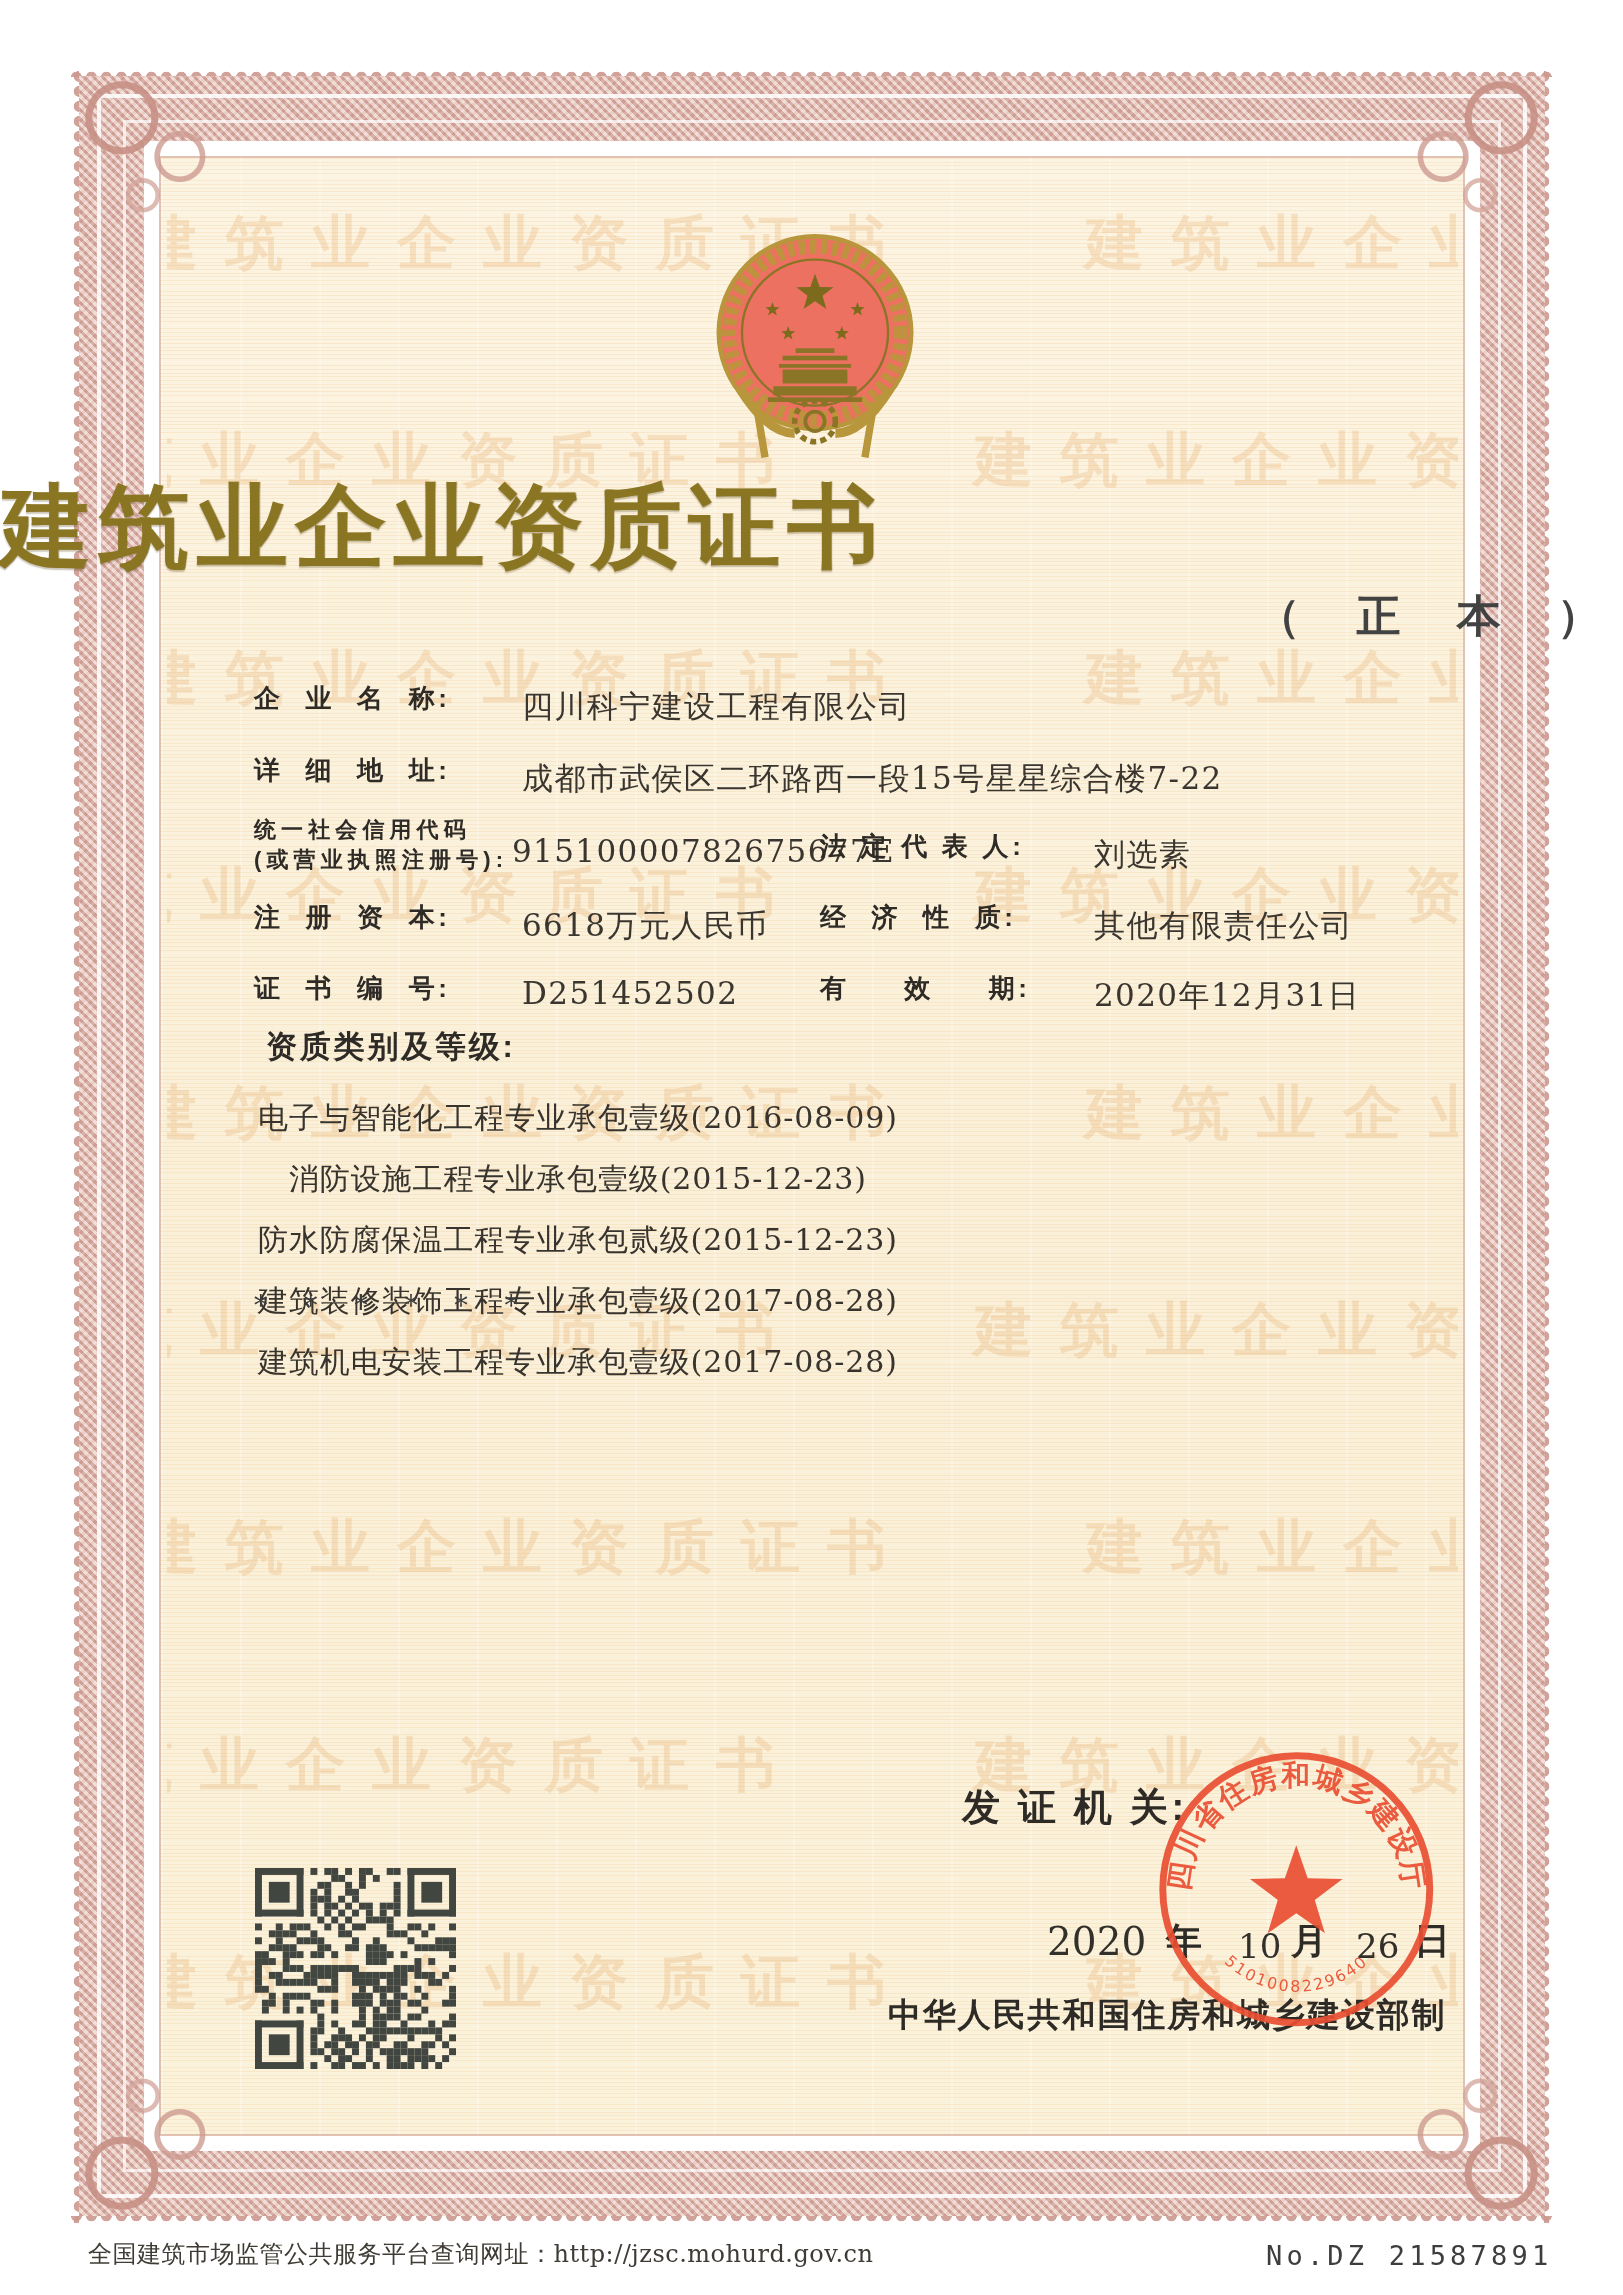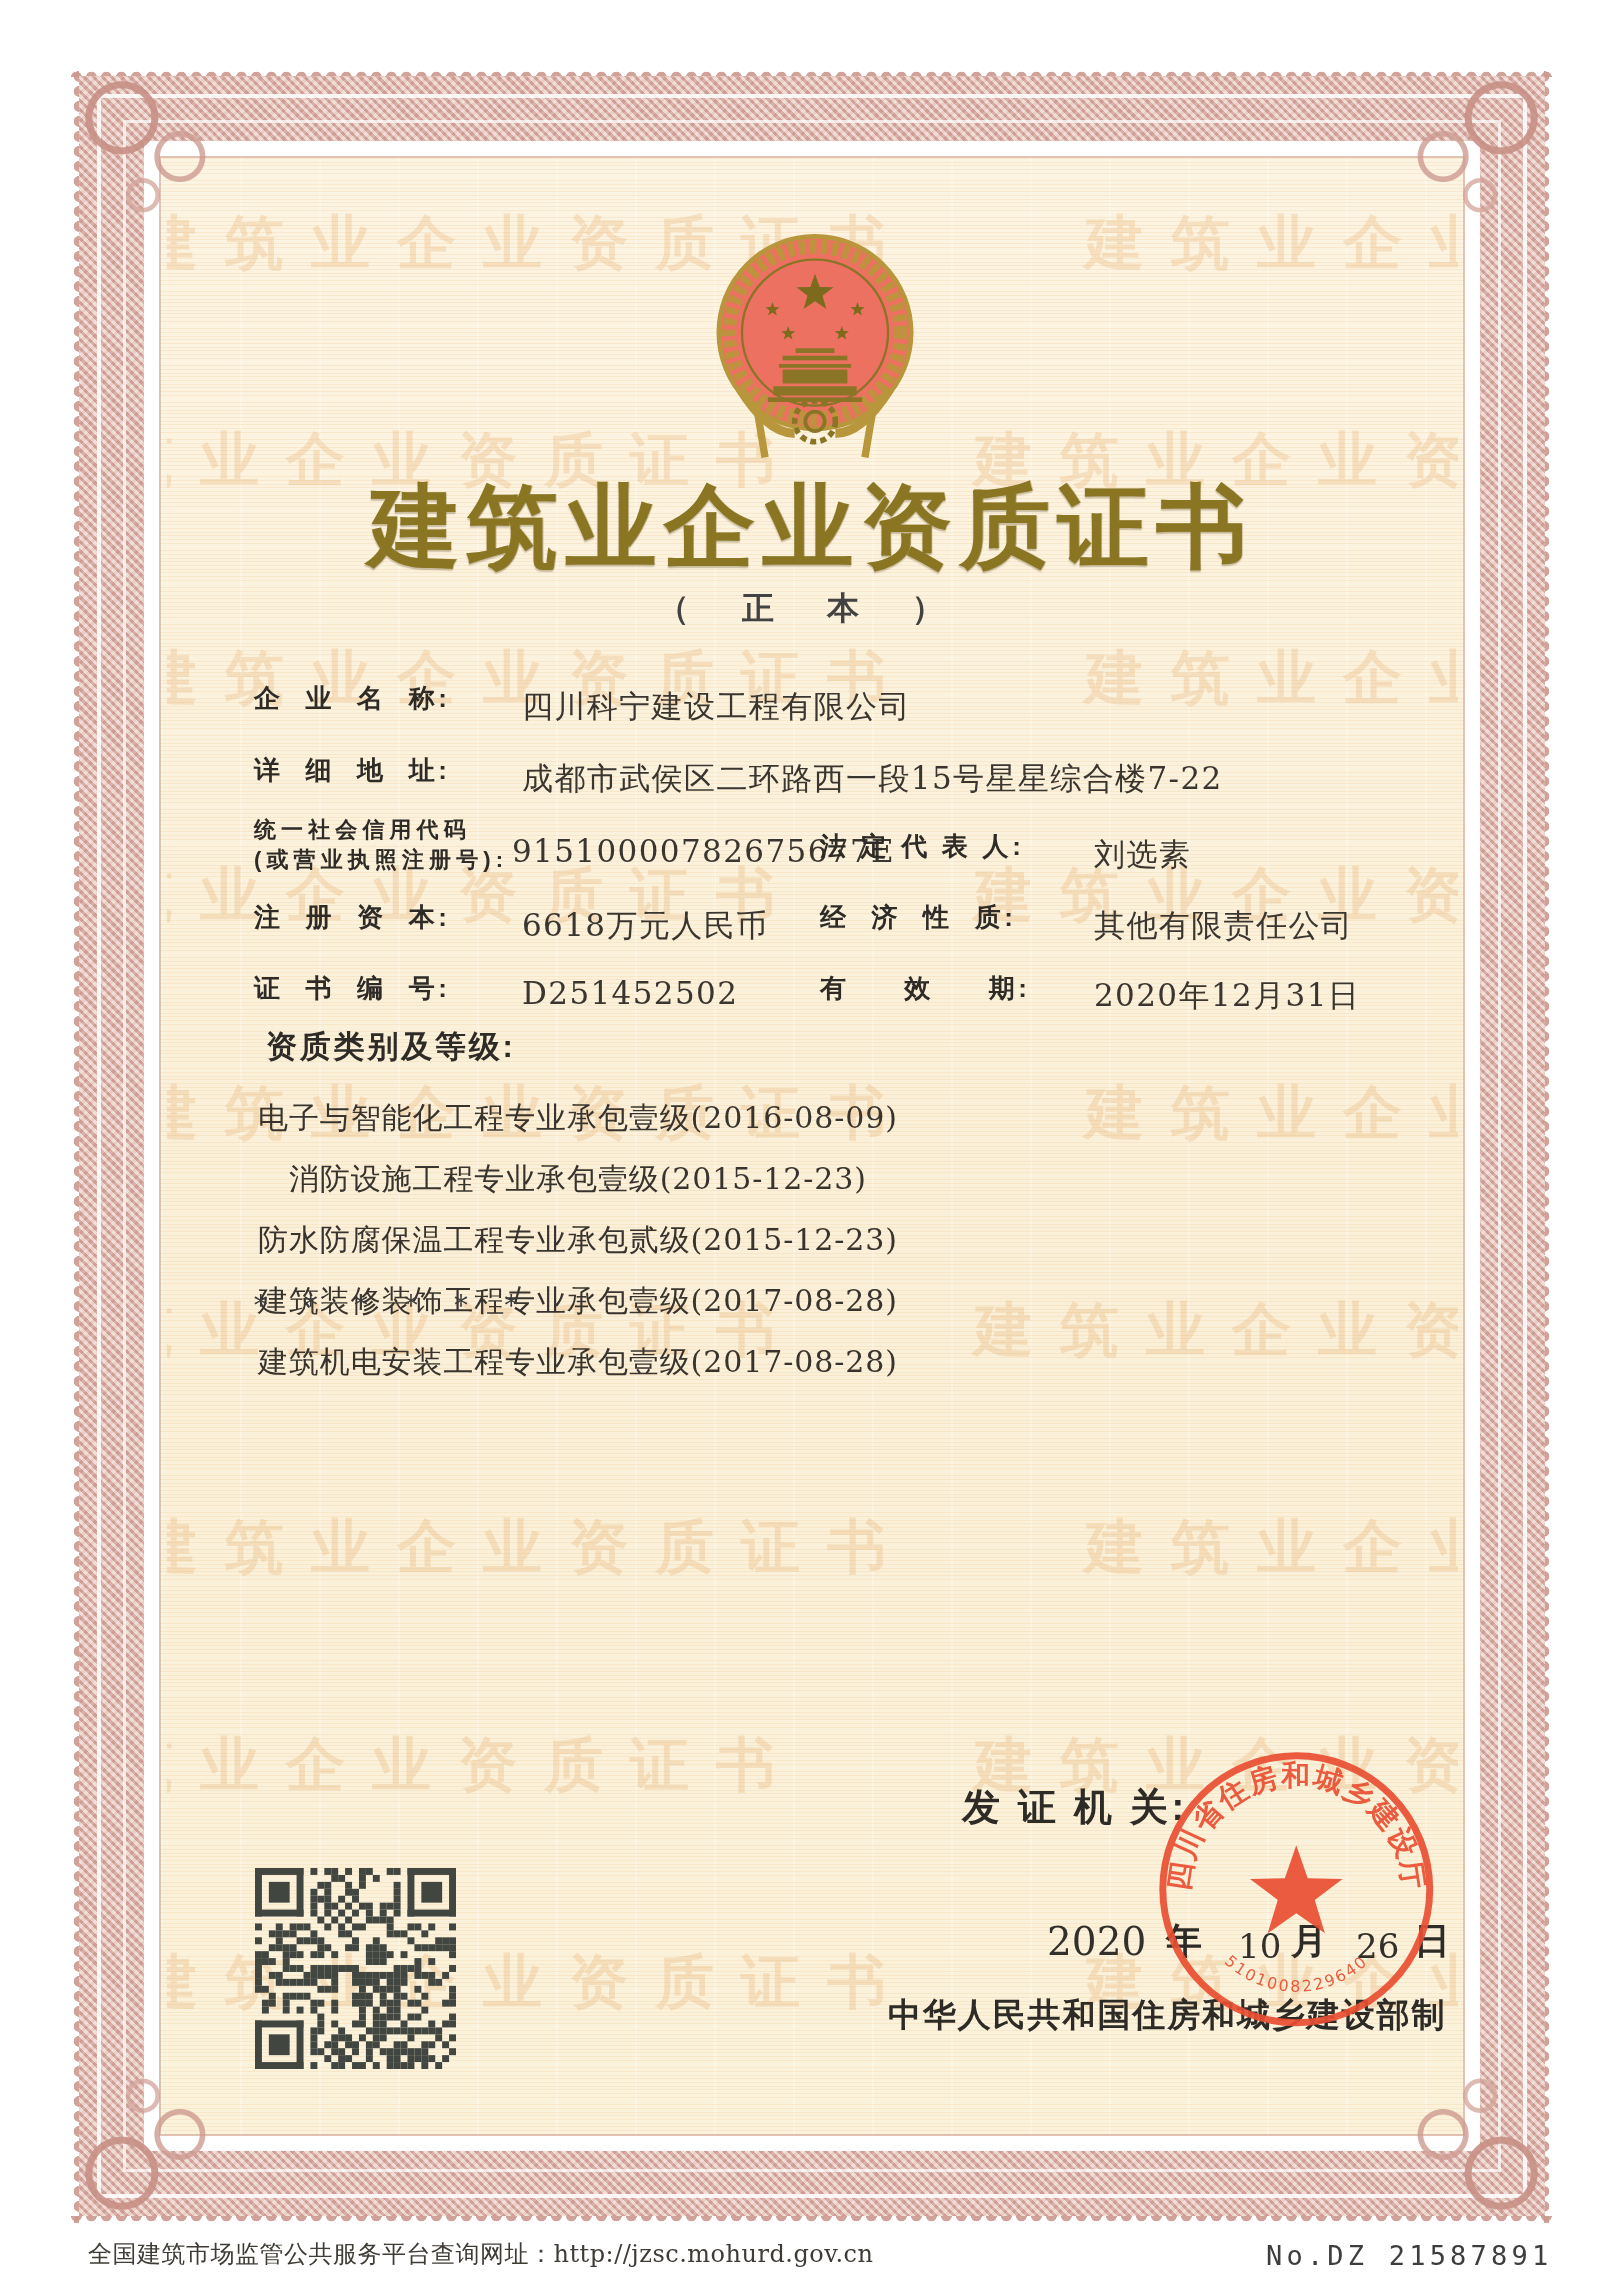--- a/index.html
+++ b/index.html
@@ -38,24 +38,24 @@
 
   
   #wm{position:absolute;left:167px;top:162px;width:1291px;height:1957px;overflow:hidden;z-index:1;}
   .wm-row{position:absolute;white-space:nowrap;font-family:"Liberation Sans",sans-serif;font-weight:700;
           font-size:59px;letter-spacing:27px;color:rgba(228,168,96,.26);}
 
   
   .t{position:absolute;white-space:pre;z-index:3;}
   .lab{font-family:"Liberation Sans",sans-serif;font-weight:700;color:#2e2b27;font-size:26px;letter-spacing:3.7px;}
   .val{font-family:"DejaVu Serif","Liberation Serif",serif;color:#3a362f;font-size:31px;letter-spacing:1.4px;}
-  .title{left:0;right:0;top:466px;text-align:center;font-family:Liberation Mono, monospace;
+  .title{left:0;right:0;top:466px;font-family:Liberation Mono, monospace;
          font-weight:900;font-size:91px;letter-spacing:7.4px;color:#8a7522;
          text-shadow:0 1.9px 1.4px rgba(80,62,12,.30), 0.9px 0 0 rgba(120,98,25,.35);}
-  .subtitle{left:0;right:0;top:587px;text-align:center;font-weight:700;font-size:32px;letter-spacing:22px;color:#424242;}
+  .subtitle{left:0;right:0;top:587px;text-align:right;font-weight:700;font-size:44px;letter-spacing:22px;color:#424242;}
   .lab-sm{font-size:22px;letter-spacing:5.1px;line-height:1.22;}
   .qual-head{font-size:31px;letter-spacing:2.8px;margin-left:12px;}
   .qual-list{left:254px;top:1074px;margin:4px;padding:0;list-style:none;text-align:center;}
   .qual-list li{font-family:"DejaVu Serif","Liberation Serif",serif;color:#38342d;font-size:30px;
                 line-height:43px;letter-spacing:0.9px;white-space:pre;}
   .stars{left:254px;top:1290px;font-size:27px;letter-spacing:14px;color:#3c3c3c;font-family:"DejaVu Serif",serif;}
   .issuer-lab{left:954px;top:1782px;font-size:38px;margin-left:8px;}
   .date-num{font-family:"DejaVu Serif","Liberation Serif",serif;color:#33302b;font-size:39px;}
   .date-ch{font-family:"Liberation Sans",sans-serif;font-weight:700;color:#2e2b27;font-size:36px;}
   .ministry{left:888px;top:1993px;width:532px;text-align:center;font-weight:700;font-size:33px;

